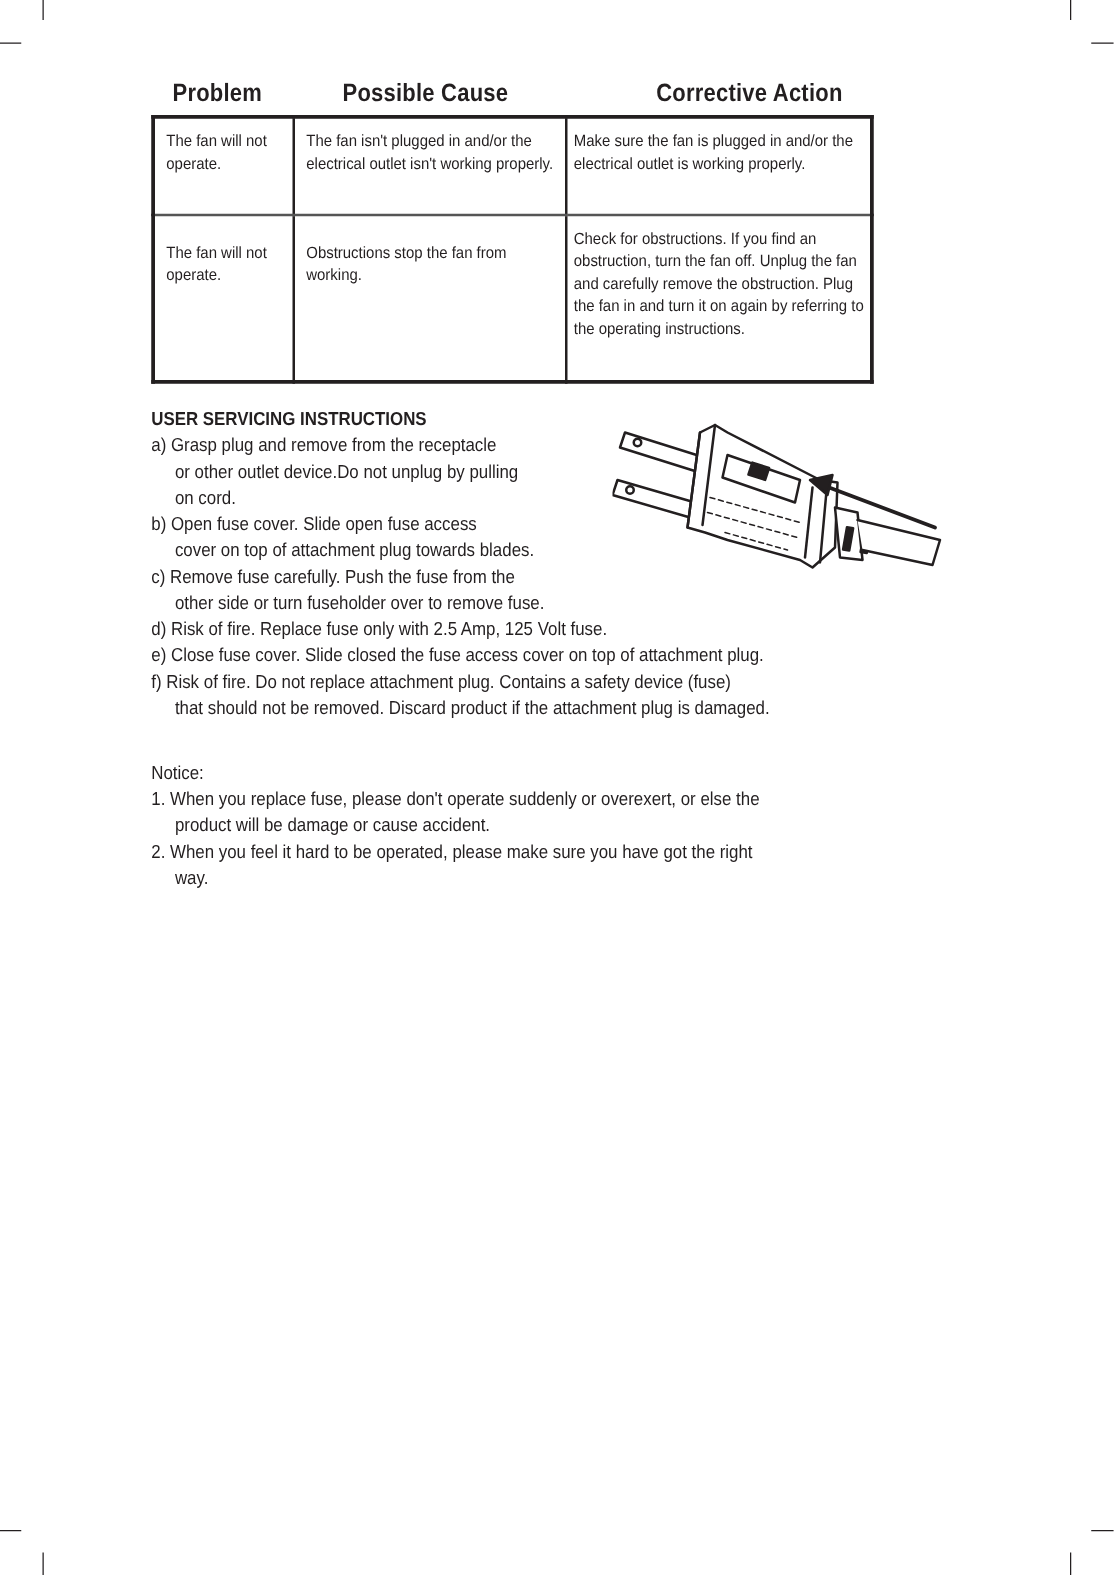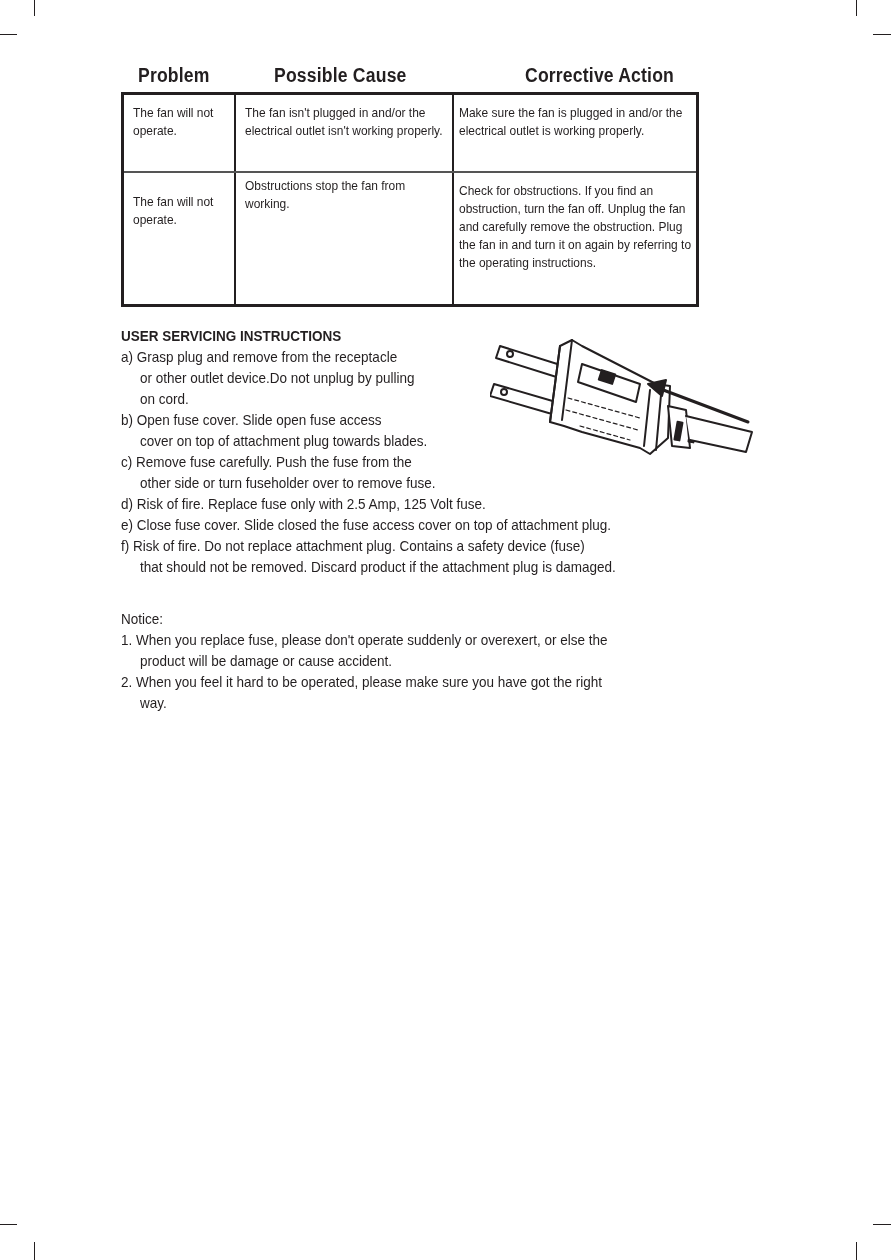--- a/index.html
+++ b/index.html
@@ -44,21 +44,21 @@
       <col>
   </colgroup>
   <tbody>
       <tr class="r1">
     <td><span>The fan will not operate.</span></td>
     <td><span>The fan isn't plugged in and/or the electrical outlet isn't working properly.</span></td>
     <td><span>Make sure the fan is plugged in and/or the electrical outlet is working properly.</span></td>
   </tr>
   <tr class="r2">
     <td style="padding-top:20px"><span>The fan will not operate.</span></td>
-    <td style="padding-top:4px"><span>Obstructions stop the fan from working.</span></td>
+    <td style="padding-top:20px"><span>Obstructions stop the fan from working.</span></td>
     <td style=""><span>Check for obstructions. If you find an obstruction, turn the fan off. Unplug the fan and carefully remove the obstruction. Plug the fan in and turn it on again by referring to the operating instructions.</span></td>
   </tr>
 </tbody>
   </table>
 
 <div class="body-text" style="left:121px;top:325px;">
   <div class="sec-title">USER SERVICING INSTRUCTIONS</div>
   <div>a) Grasp plug and remove from the receptacle</div>
   <div class="indent">or other outlet device.Do not unplug by pulling</div>
   <div class="indent">on cord.</div>

